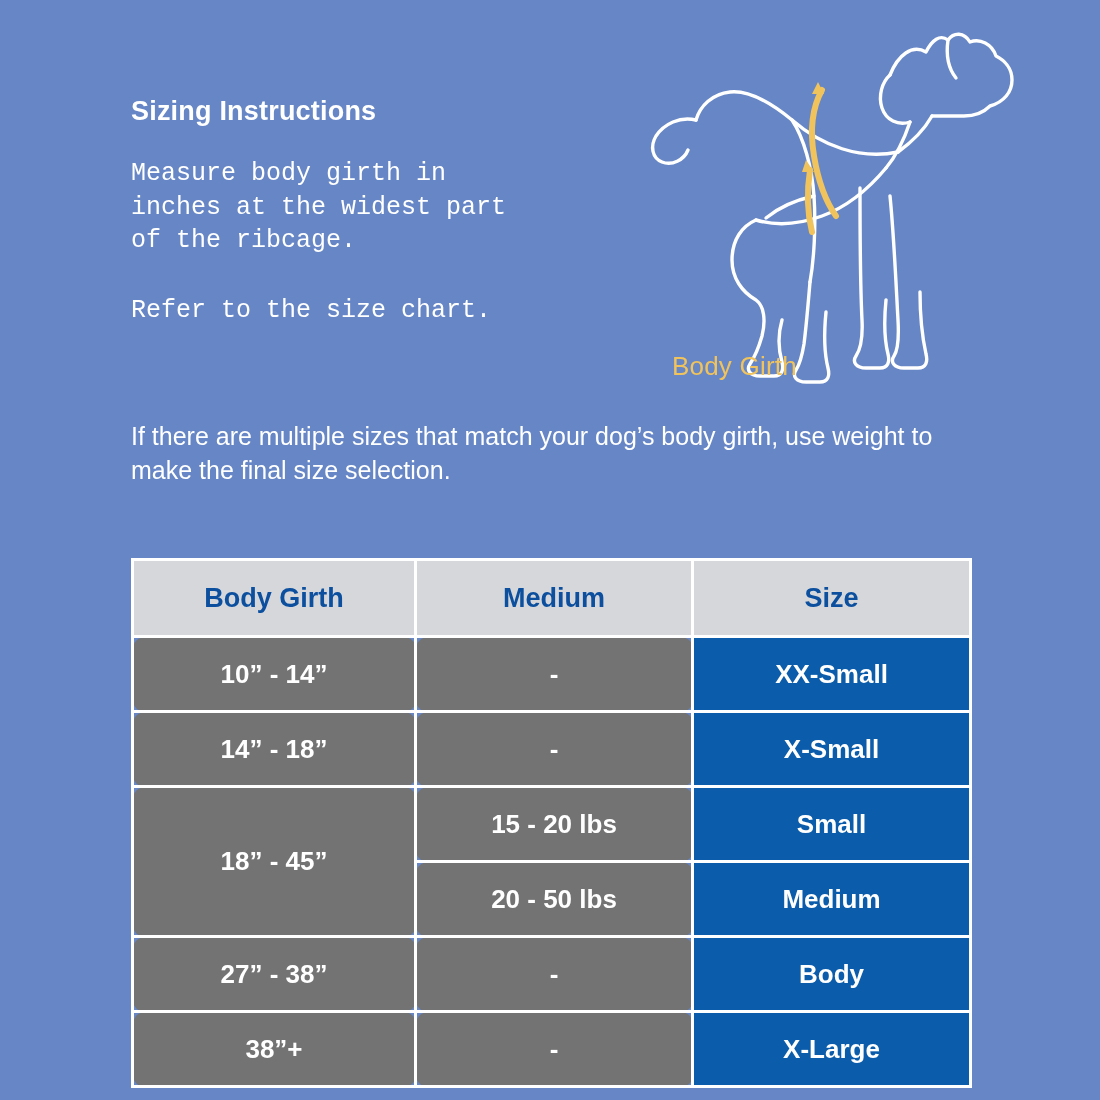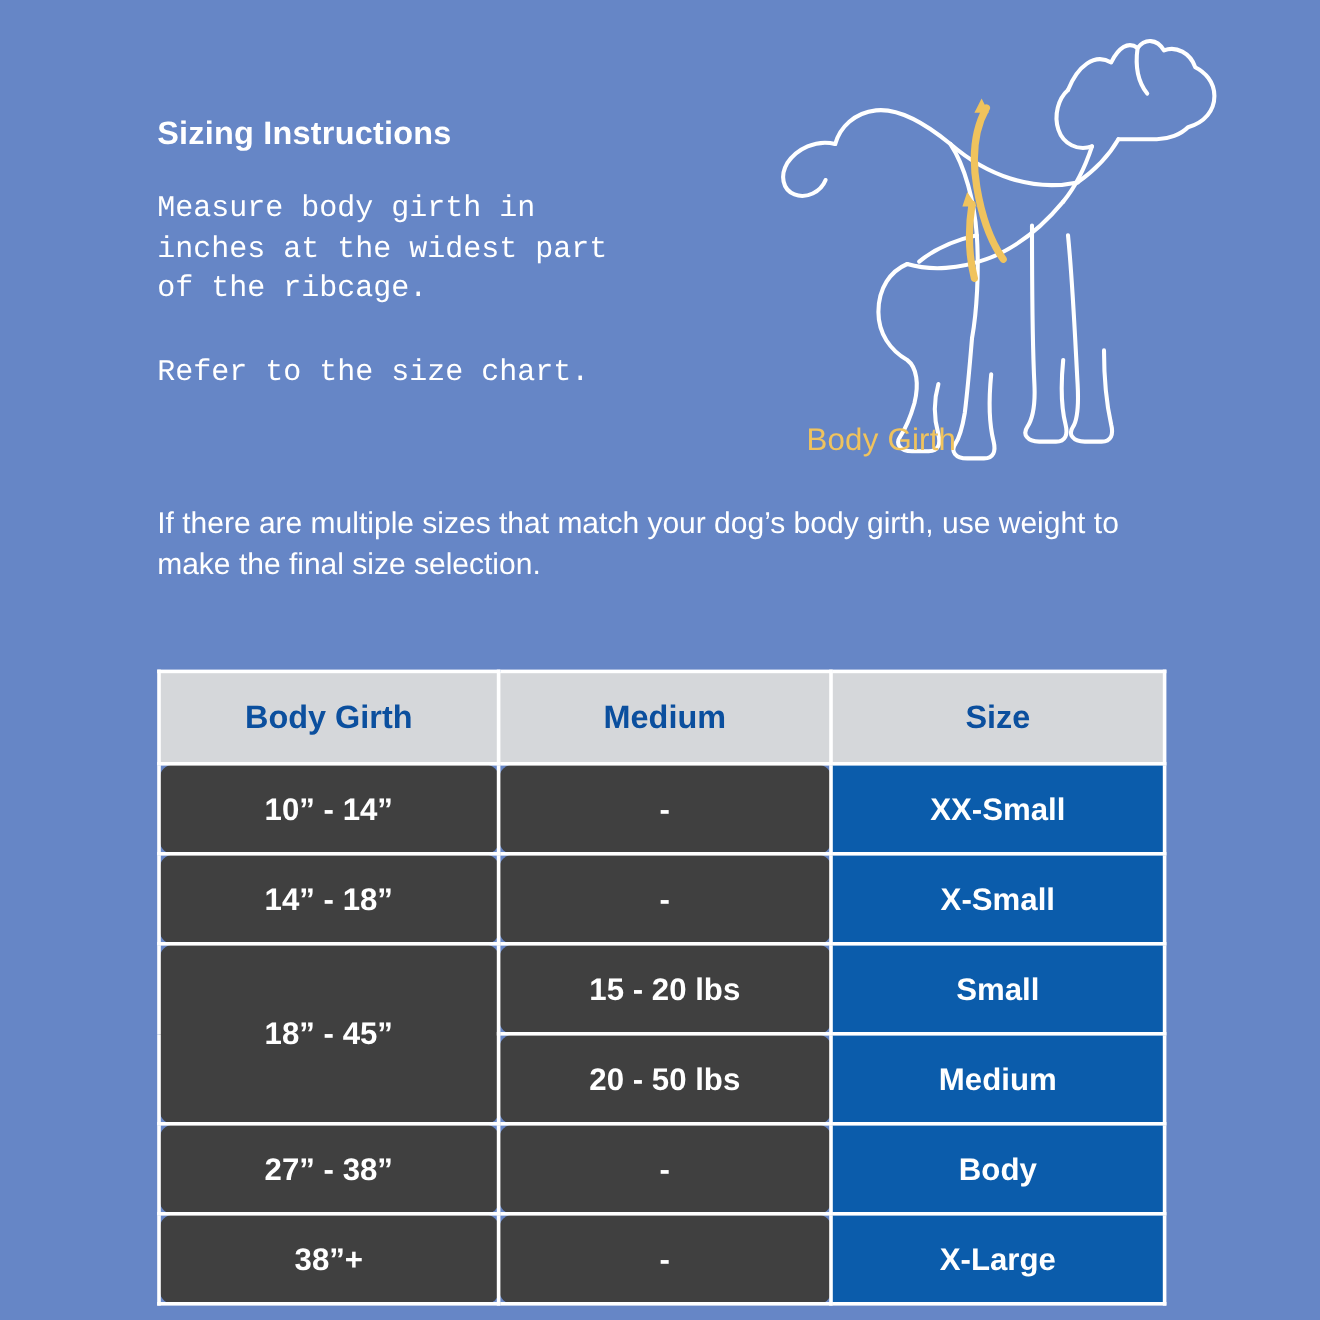--- a/index.html
+++ b/index.html
@@ -92,21 +92,21 @@
     background: #d5d7da;
     color: #0b4f9e;
     font-size: 27px;
     height: 74px;
   }
   .col-girth { width: 283px; }
   .col-weight { width: 277px; }
   .col-size { width: 278px; }
 
   .cell-girth, .cell-weight {
-    background: #404040;
+    background: #737373;
     color: #ffffff;
     border-radius: 12px;
   }
   .cell-size {
     background: #0b5cab;
     color: #ffffff;
     margin-left: 36px;
   }
 </style>
 </head>

